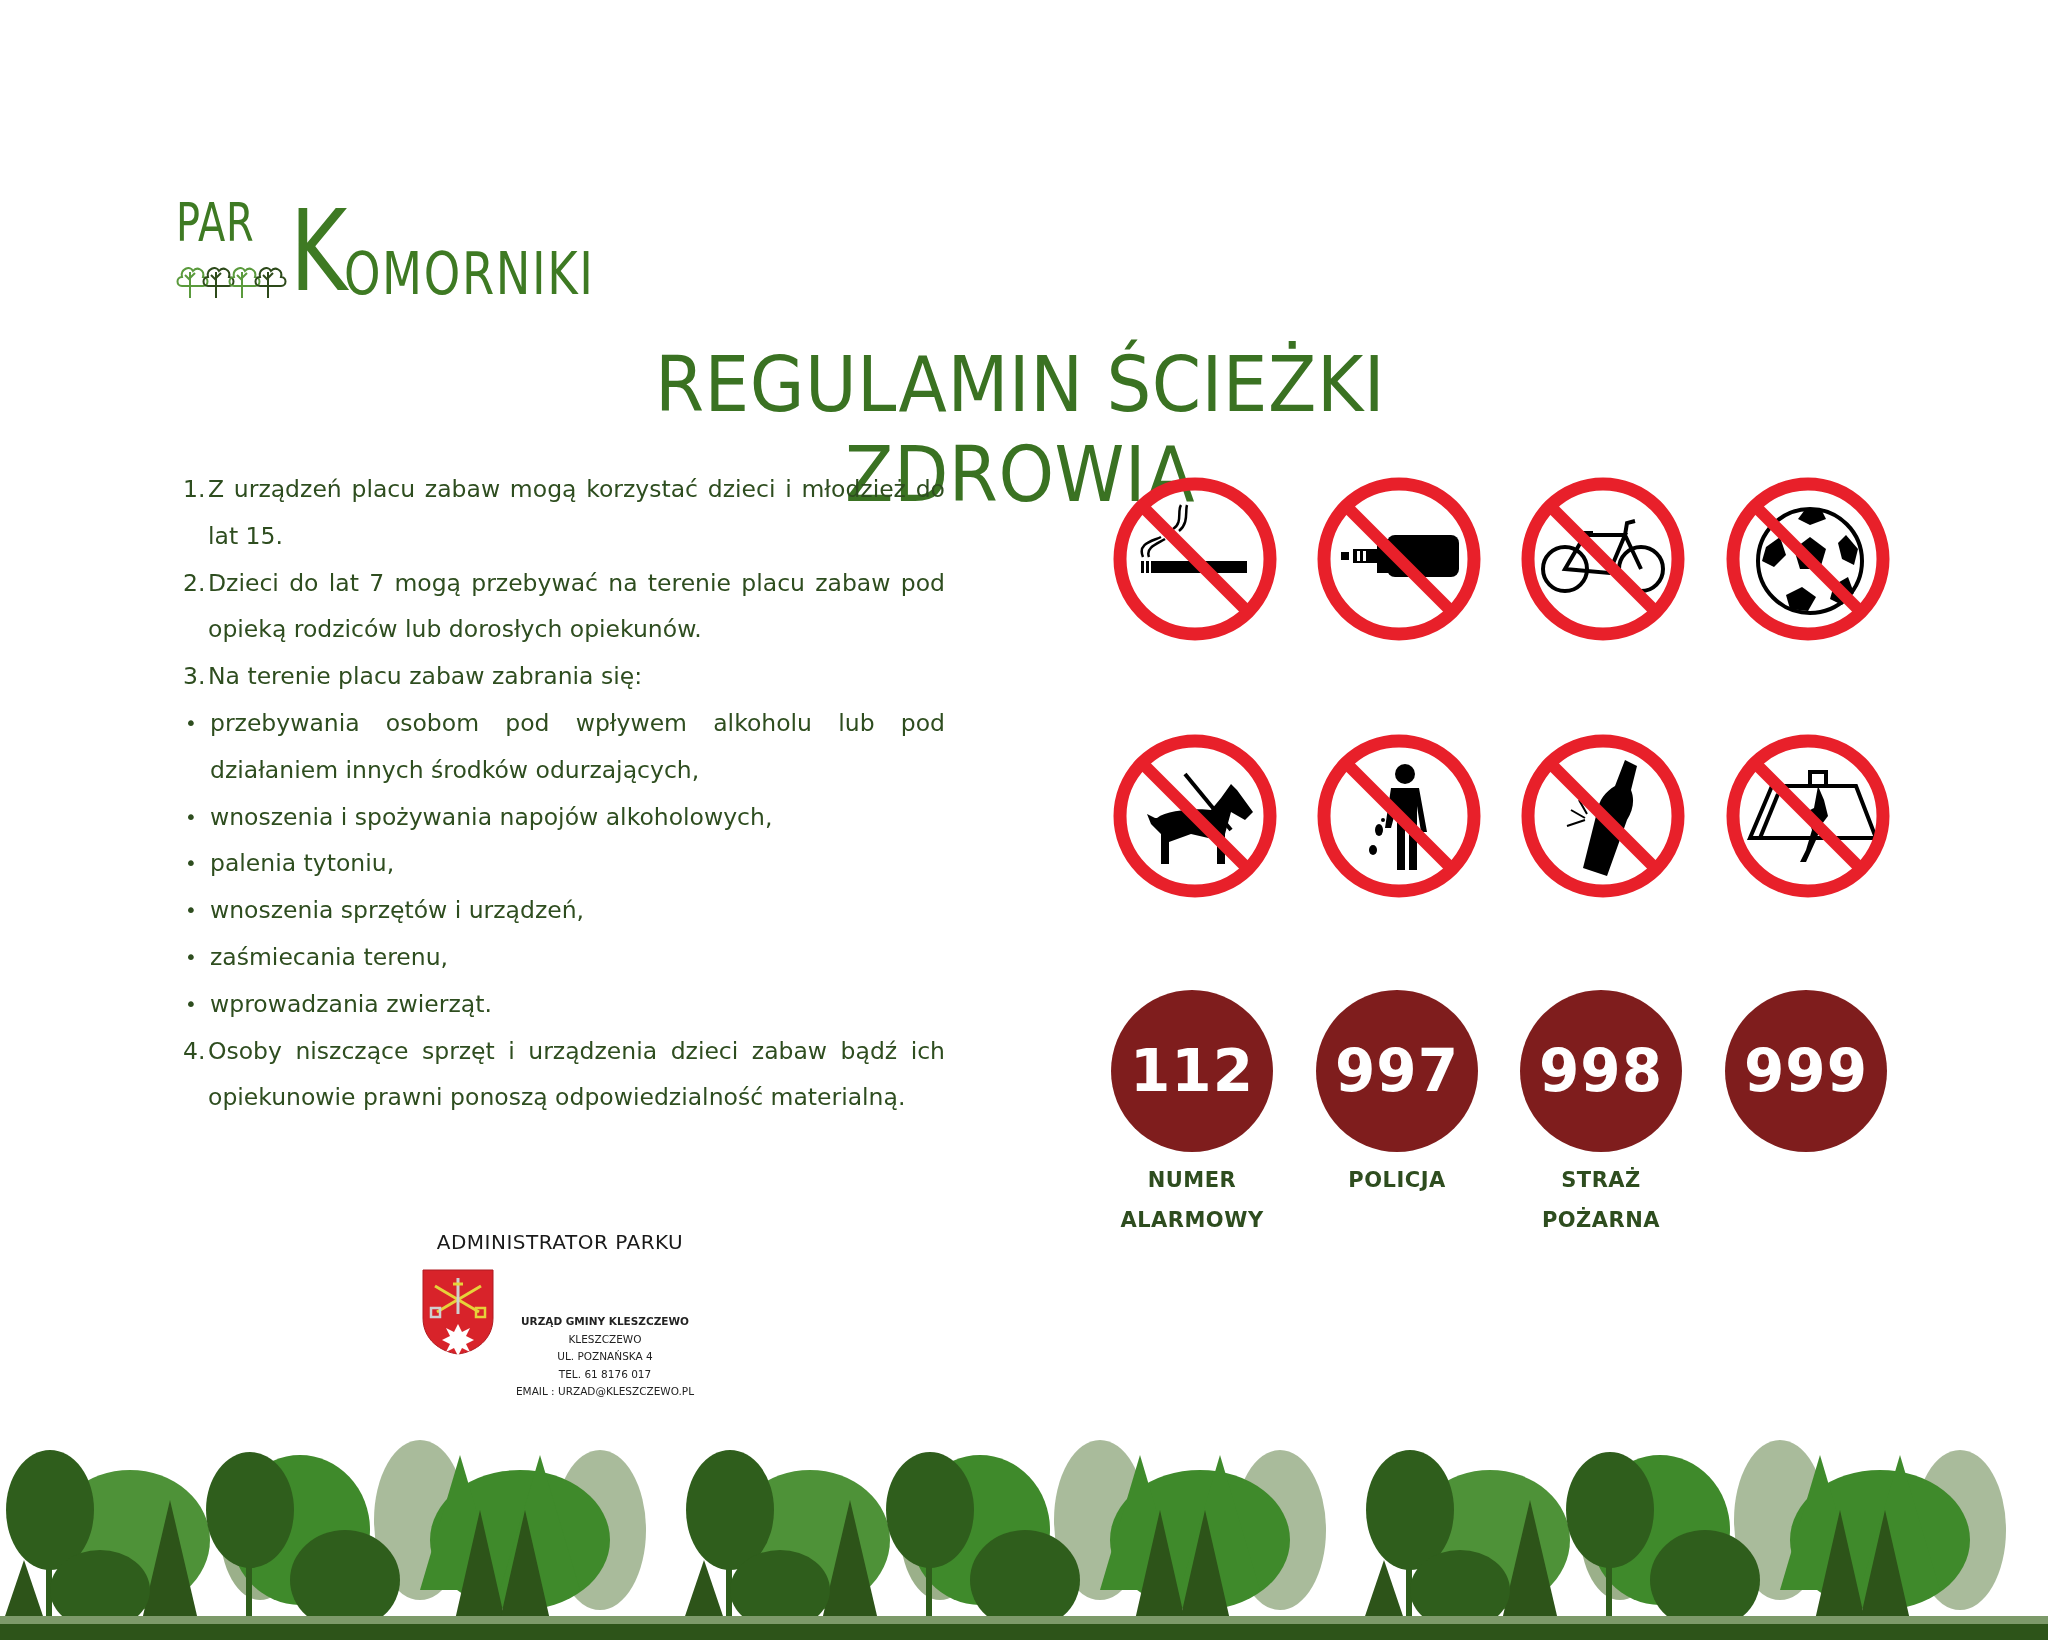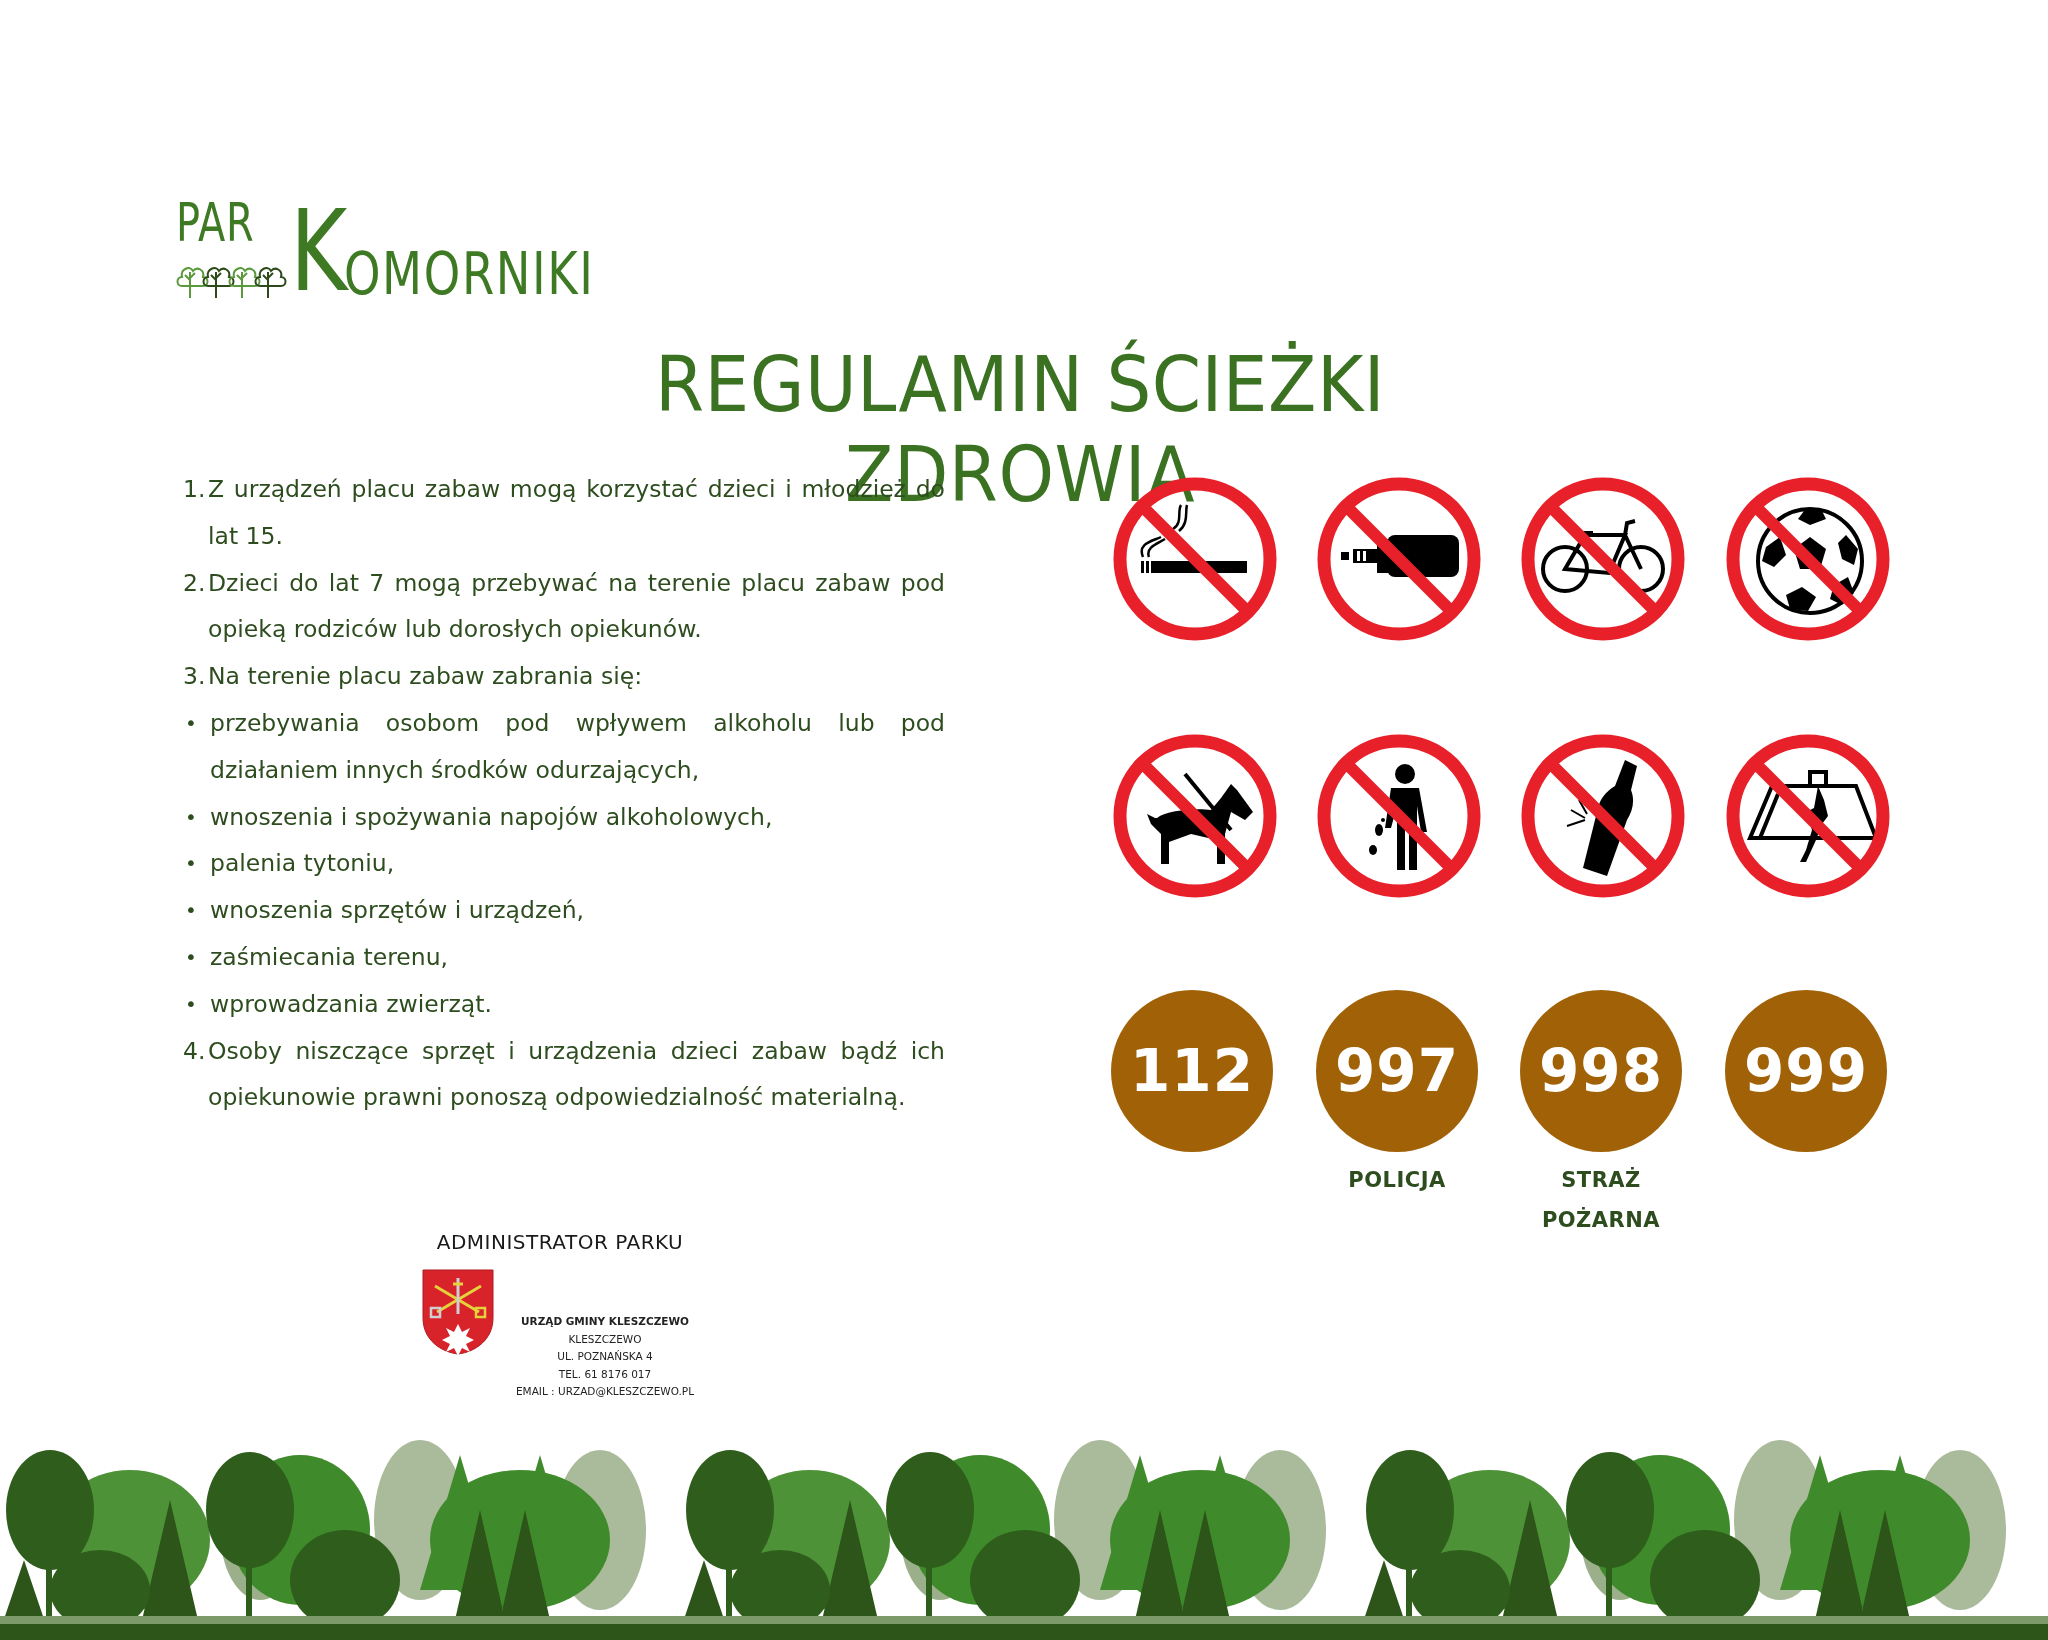--- a/index.html
+++ b/index.html
@@ -23,21 +23,21 @@
   .rule .bullet { width:25px; flex:0 0 25px; text-align:left; font-size:20px; padding-left:2px; }
   .rule .txt { flex:1; text-align:justify; }
   .rule.just .txt { text-align-last:auto; }
 
   
   .sign { position:absolute; width:164px; height:164px; }
   .sign svg { width:164px; height:164px; display:block; }
 
   
   .emerg { position:absolute; width:200px; text-align:center; }
-  .emerg .circle { margin:0 auto; width:162px; height:162px; border-radius:50%; background:#a16207; color:#fff; font-weight:bold; font-size:58px; line-height:162px; letter-spacing:1px; }
+  .emerg .circle { margin:0 auto; width:162px; height:162px; border-radius:50%; background:#7f1d1d; color:#fff; font-weight:bold; font-size:58px; line-height:162px; letter-spacing:1px; }
   .emerg .label { margin-top:8px; color:#2e4d1f; font-weight:bold; font-size:21px; line-height:40px; letter-spacing:0.5px; }
 
   
   #admin { left:400px; top:1224px; width:320px; }
   .admin-title { font-size:20px; color:#1a1a1a; text-align:center; line-height:36px; letter-spacing:0.5px; }
   .admin-body { position:relative; height:96px; margin-top:6px; }
   .coa { position:absolute; left:21px; top:2px; width:74px; height:88px; }
   .admin-lines { position:absolute; left:105px; top:0; width:200px; text-align:center; font-size:10.5px; line-height:17.5px; color:#222;margin-top:47px; }
   .admin-lines .strong { font-weight:bold; }
 
@@ -200,20 +200,24 @@
       <rect x="84" y="38" width="16" height="14"></rect>
     </g>
     <path d="M92 52 l-4 22 l-8 4 l6 18 l-6 20 l-6 12 h6 l10 -22 l6 -16 l6 -8 l-4 -16 z" fill="#000"></path>
     <circle cx="82" cy="82" r="75" fill="none" stroke="#e8202a" stroke-width="13"></circle>
     <line x1="29" y1="29" x2="135" y2="135" stroke="#e8202a" stroke-width="12"></line>
   </svg>
 </div>
 
 <div class="emerg" style="left:1092px; top:990px;">
   <div class="circle">112</div>
+  <div class="label">
+      <div>NUMER</div>
+      <div>ALARMOWY</div>
+    </div>
 </div>
 <div class="emerg" style="left:1297px; top:990px;">
   <div class="circle">997</div>
   <div class="label">
       <div>POLICJA</div>
       <div></div>
     </div>
 </div>
 <div class="emerg" style="left:1501px; top:990px;">
   <div class="circle">998</div>

